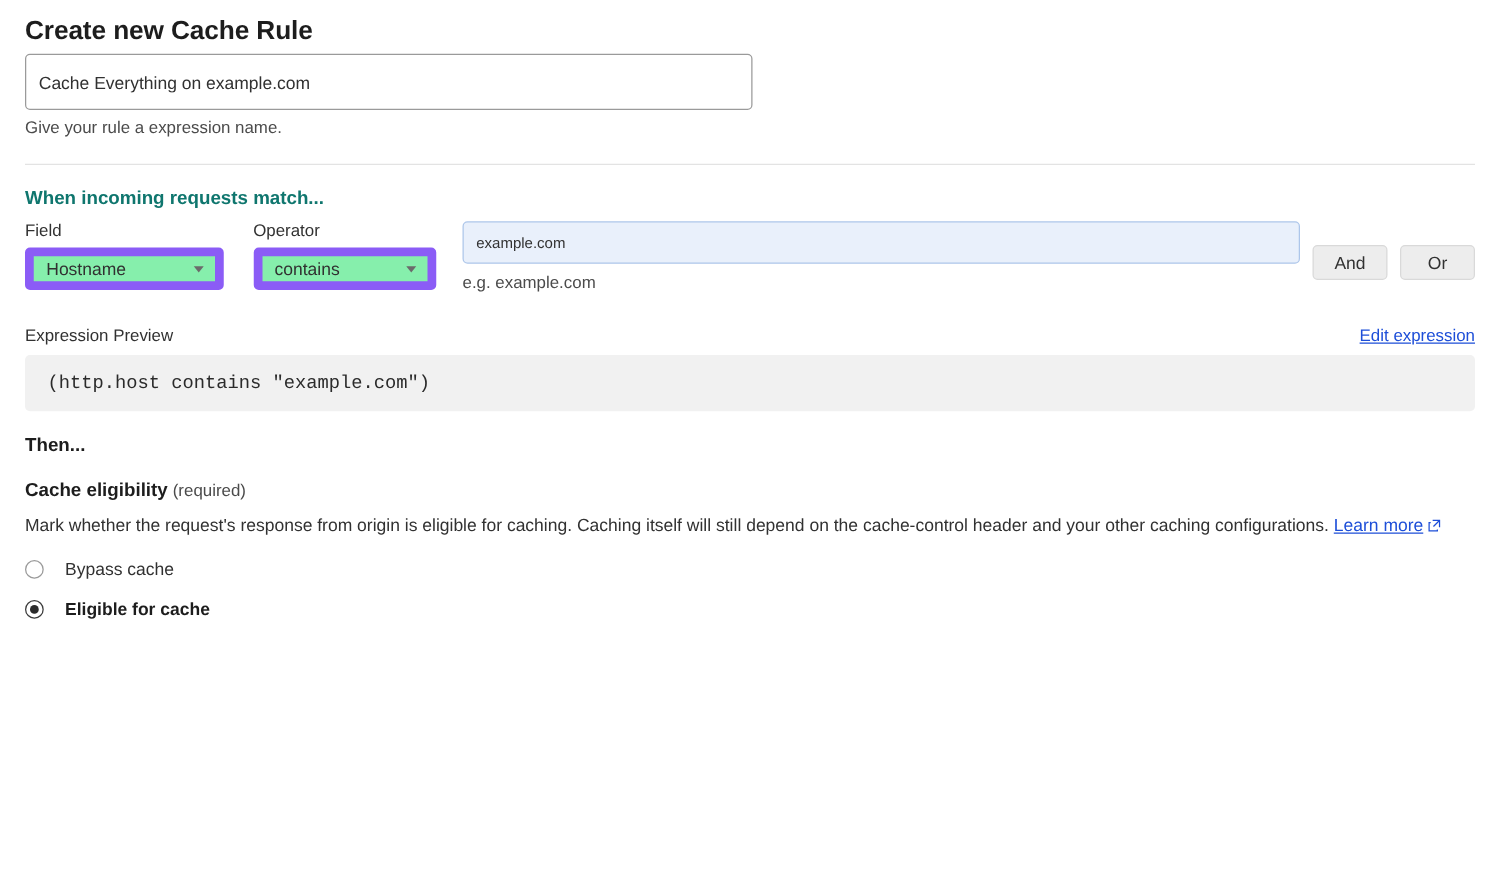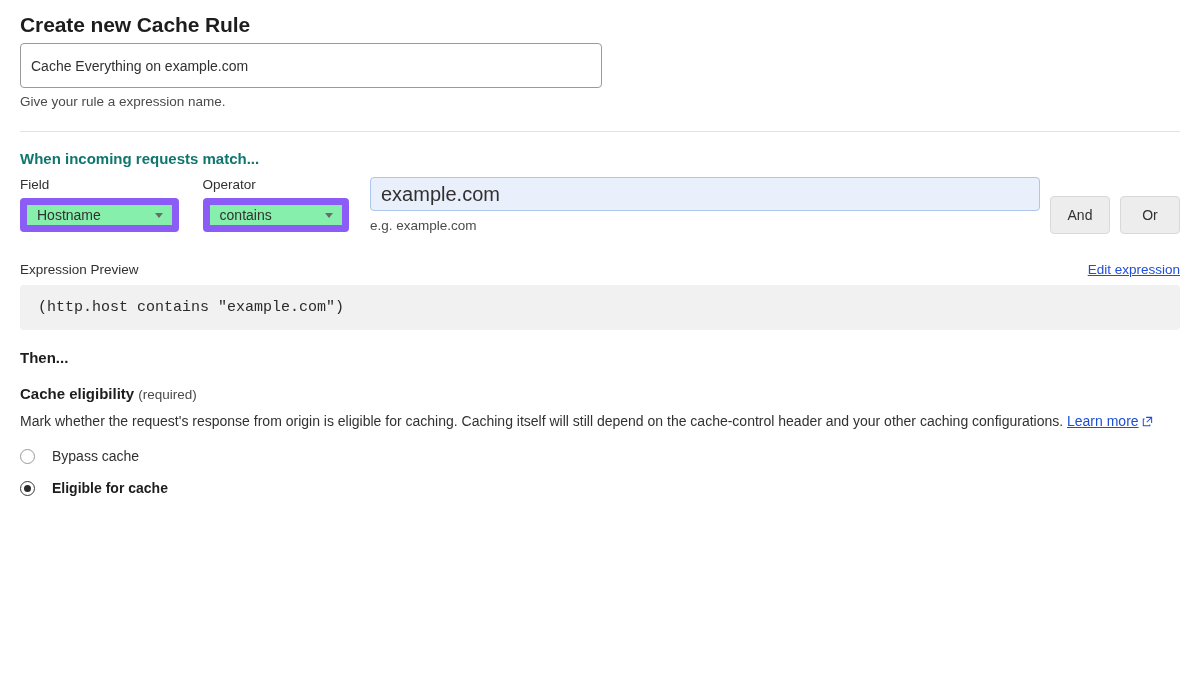--- a/index.html
+++ b/index.html
@@ -103,33 +103,33 @@
     border-top: 5px solid #6b6b6b;
   }
 
   .value-input {
     width: 100%;
     height: 34px;
     border: 1px solid #adc6ea;
     border-radius: 4px;
     background: #e9f0fb;
     padding: 0 10px;
-    font-size: 20px;
+    font-size: 12px;
     font-family: "Liberation Sans", sans-serif;
     color: #313131;
     outline: none;
   }
   .value-hint {
     font-size: 13.5px;
     color: #4b4b4b;
     margin-top: 7px;
   }
 
   .logic-btn {
-    height: 38px;
+    height: 28px;
     min-width: 60px;
     padding: 0 16px;
     border: 1px solid #d9d9d9;
     border-radius: 4px;
     background: #ededed;
     font-size: 14px;
     font-family: "Liberation Sans", sans-serif;
     color: #313131;
     cursor: pointer;
     margin-right: 10px;

